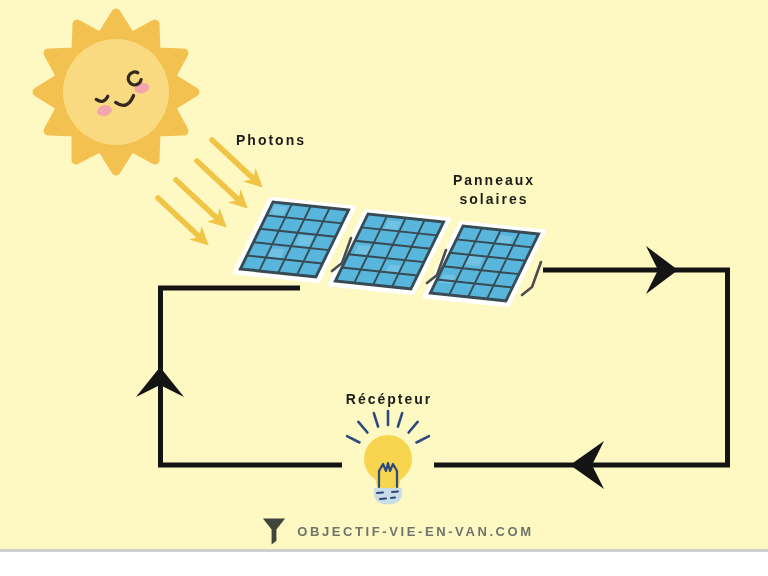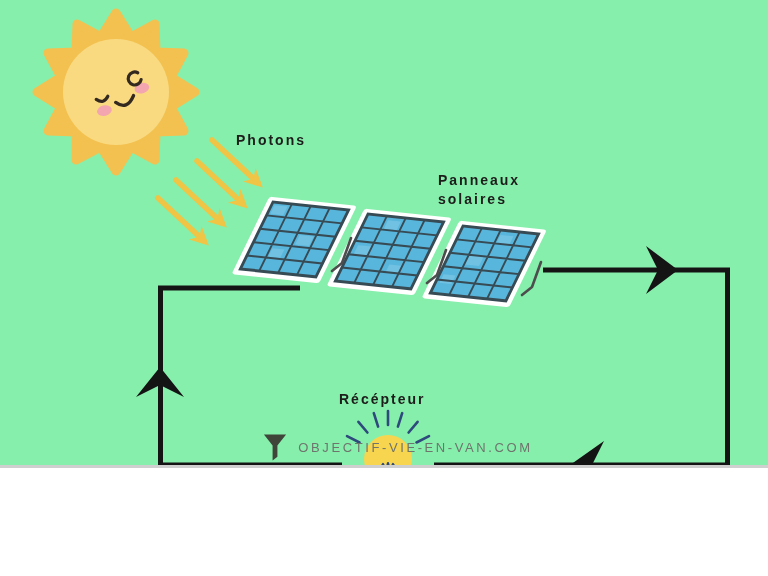--- a/index.html
+++ b/index.html
@@ -1,43 +1,44 @@
 <!DOCTYPE html>
 <html><head>
 <meta charset="utf-8">
 <style>
   html,body{margin:0;padding:0;}
   body{font-family:"Liberation Sans", sans-serif;}
   .stage{
     position:relative;
-    width:768px;height:468px;
-    background:#86efac;
+    width:768px;height:552px;
+    background:#fef9c3;
     overflow:hidden;
   }
   .stage svg.scene{position:absolute;left:0;top:0;}
   .label{
     position:absolute;
     font-weight:bold;
     font-size:14px;
     letter-spacing:2px;
     color:#1c1c1a;
+    text-align:center;
     line-height:19px;
     white-space:pre-line;
   }
   .label-photons{left:236px;top:131px;width:80px;text-align:left;}
   .label-panneaux{left:438px;top:171px;width:112px;}
   .label-recepteur{left:339px;top:390px;width:100px;}
   .watermark{
     position:absolute;
     left:0;right:0;bottom:7px;
     display:flex;justify-content:center;align-items:center;gap:11px;
     transform:translateX(14px);
   }
   .watermark .wm-text{
-    font-size:13px;font-weight:400;letter-spacing:2.6px;
+    font-size:13px;font-weight:700;letter-spacing:2.6px;
     color:#6f746d;
   }
   .bottom-edge{
     position:absolute;left:0;right:0;bottom:0;height:3px;
     background:#cfcfcf;
   }
 </style>
 </head>
 <body>
 

